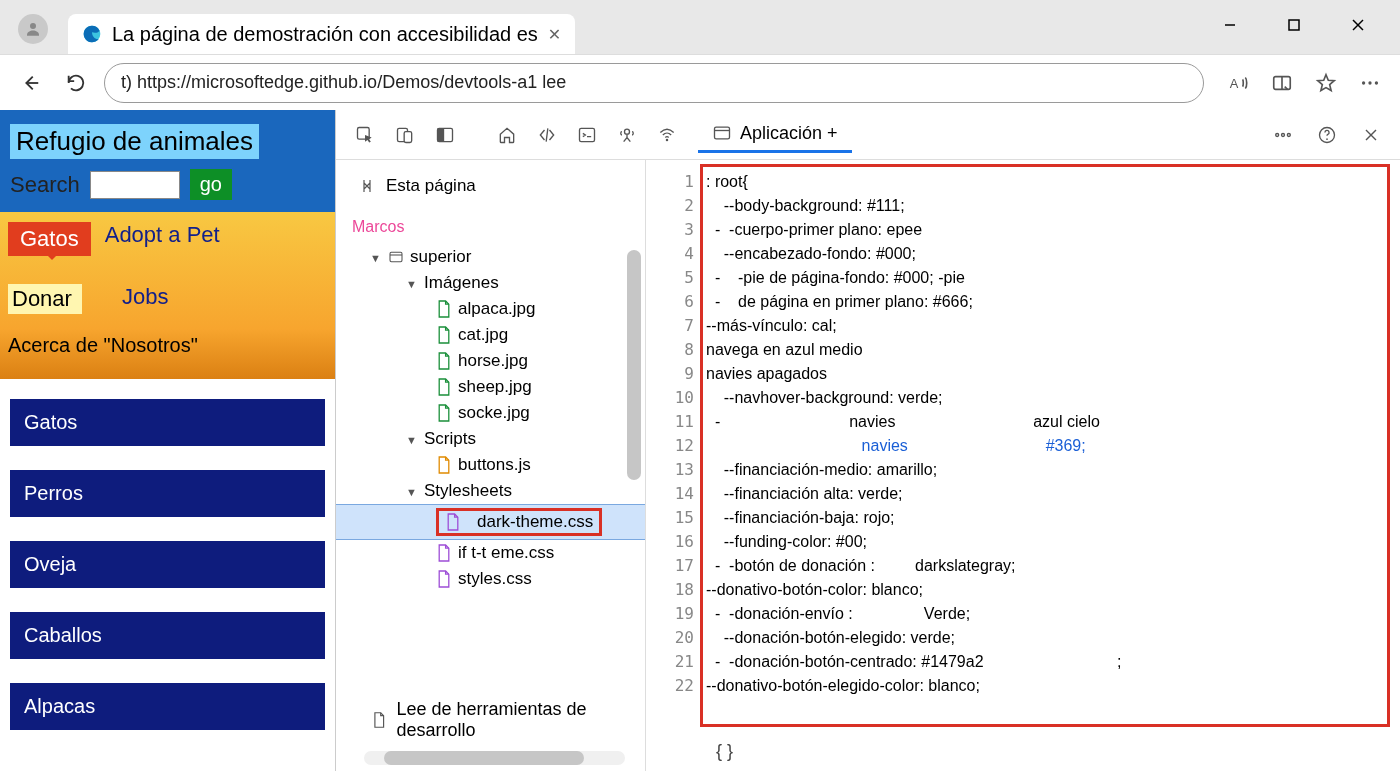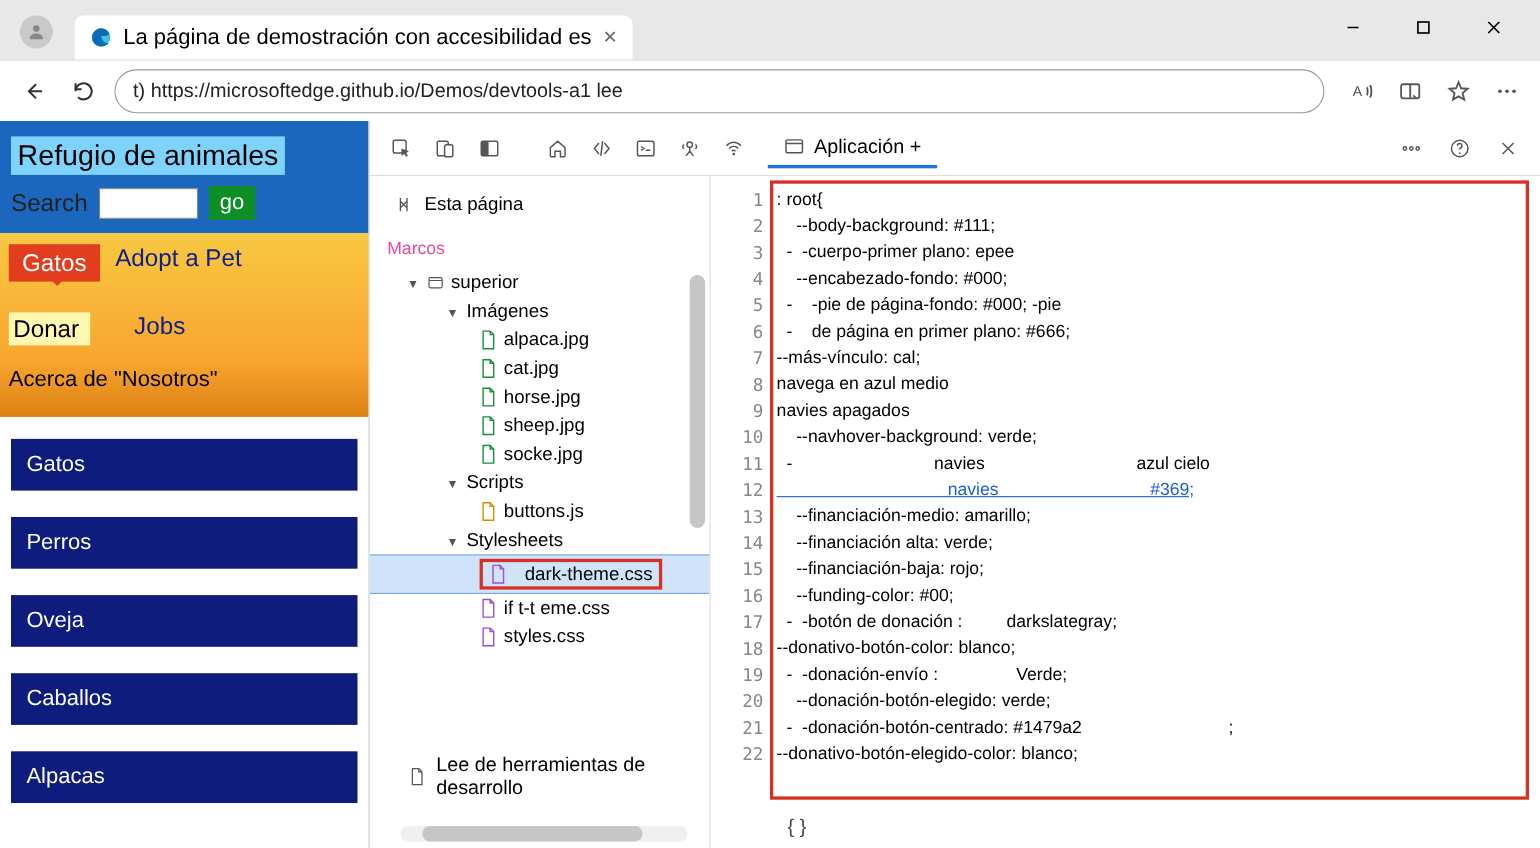--- a/index.html
+++ b/index.html
@@ -66,30 +66,30 @@
 .tree-caret::before { content:"▼"; font-size:11px; color:#555; }
 .tree-indent1 { padding-left:20px; }
 .tree-indent2 { padding-left:56px; }
 .tree-indent3 { padding-left:86px; }
 .file-icon { width:16px; height:20px; }
 .file-green svg path, .file-green svg rect { stroke:#1a8f3a; }
 .file-orange svg path, .file-orange svg rect { stroke:#e08a00; }
 .file-purple svg path, .file-purple svg rect { stroke:#9d4dd6; }
 .tree-selected { background:#cfe3fb; border-top:1px solid #7aa8e0; border-bottom:1px solid #7aa8e0; margin-left:-14px; padding-left:100px; }
 .tree-highlight { border:3px solid #d93025; padding:1px 6px; display:inline-flex; align-items:center; gap:16px; }
-.tree-bottom { position:absolute; bottom:44px; left:36px; display:flex; align-items:center; gap:10px; font-size:18px; }
+.tree-bottom { position:absolute; bottom:30px; left:36px; display:flex; align-items:center; gap:10px; font-size:18px; }
 .tree-scroll { position:absolute; bottom:6px; left:28px; right:20px; height:14px; background:#f0f0f0; border-radius:7px; display:flex; align-items:center; }
 .tree-scroll-thumb { height:14px; width:200px; background:#c6c6c6; border-radius:7px; margin-left:20px; }
 .tree-vscroll { position:absolute; right:4px; top:90px; width:14px; height:230px; background:#c6c6c6; border-radius:7px; }
 
 .dt-src { flex:1; display:flex; position:relative; }
 .gutter { width:60px; text-align:right; padding:10px 12px 0 0; color:#888; font-size:16px; line-height:24px; font-family:Consolas, monospace; }
 .code { flex:1; padding:10px 6px 0 0; font-size:16px; line-height:24px; font-family:"Segoe UI", Arial, sans-serif; position:relative; }
 .code-hl { border:3px solid #d93025; position:absolute; top:4px; left:-6px; right:10px; bottom:44px; pointer-events:none; }
-.c-blue { color:#1a5fd6;text-decoration:underline; }
+.c-blue { color:#1a5fd6; }
 .codeline { white-space:pre; }
 .src-bottom { position:absolute; bottom:8px; left:10px; font-size:18px; color:#444; }
 .code-bold { font-weight:500; }
 </style>
 </head>
 <body>
 
 <div class="titlebar">
   <div class="avatar">
     <svg viewBox="0 0 24 24" fill="#888">

